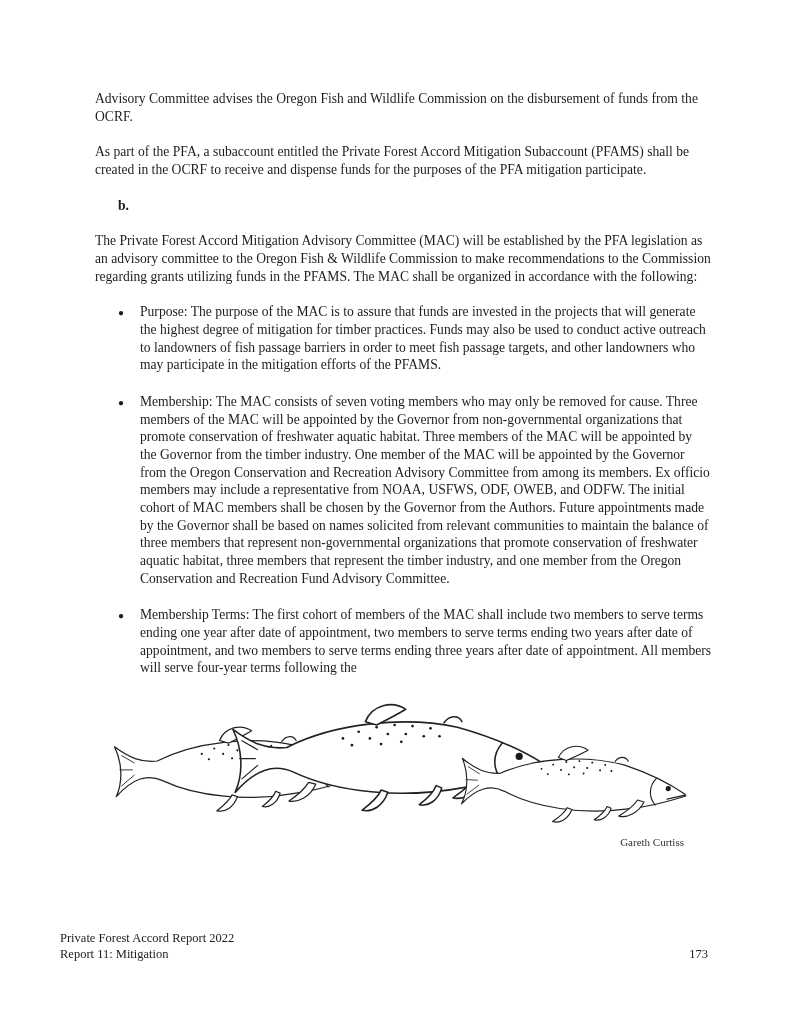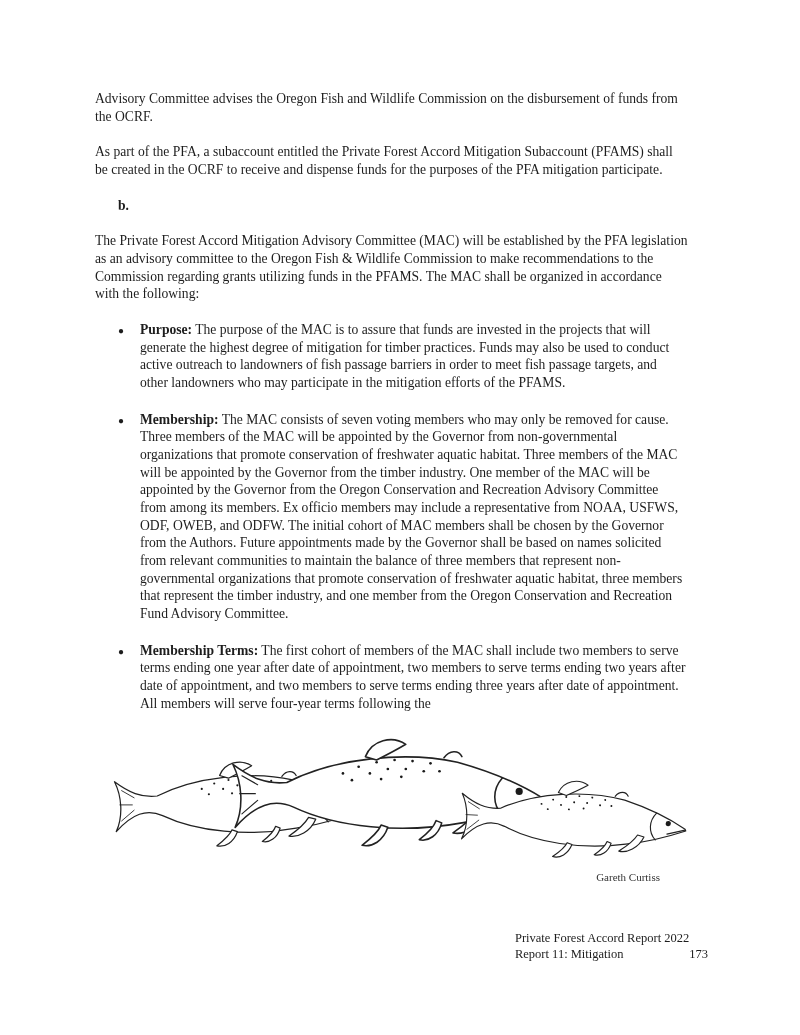--- a/index.html
+++ b/index.html
@@ -10,21 +10,21 @@
   .page {
     position: relative;
     width: 800px;
     height: 1035px;
     background: #ffffff;
     font-family: "Liberation Serif", "DejaVu Serif", serif;
     color: #1d1d1d;
     overflow: hidden;
   }
   .content {
-    padding: 90px 112px 0 95px;
+    padding: 90px 88px 0 95px;
     font-size: 13.6px;
     line-height: 1.3;
   }
   .para {
     margin: 0 0 18px 0;
   }
   .heading {
     display: flex;
     padding-left: 23px;
     font-weight: bold;
@@ -42,21 +42,21 @@
   .bullet-marker {
     width: 22px;
     flex: 0 0 auto;
     font-size: 10px;
     padding-top: 3px;
   }
   .bullet-body {
     flex: 1 1 auto;
   }
   .bullet-label {
-    font-weight: bold;
+    font-weight: normal;
   }
   .illustration {
     margin-top: 24px;
   }
   .illustration svg {
     display: block;
     width: 617px;
     height: 150px;
   }
   .credit {
@@ -64,21 +64,21 @@
     font-size: 11px;
     margin: -16px 28px 18px 0;
     color: #333;
   }
   .footer {
     position: absolute;
     left: 60px;
     right: 92px;
     top: 930px;
     display: flex;
-    justify-content: flex-end;
+    justify-content: space-between;
     align-items: flex-end;
     font-size: 12.5px;
     line-height: 1.3;
   }
   .footer-left div {
     white-space: nowrap;
   }
 </style>
 </head>
 <body>

